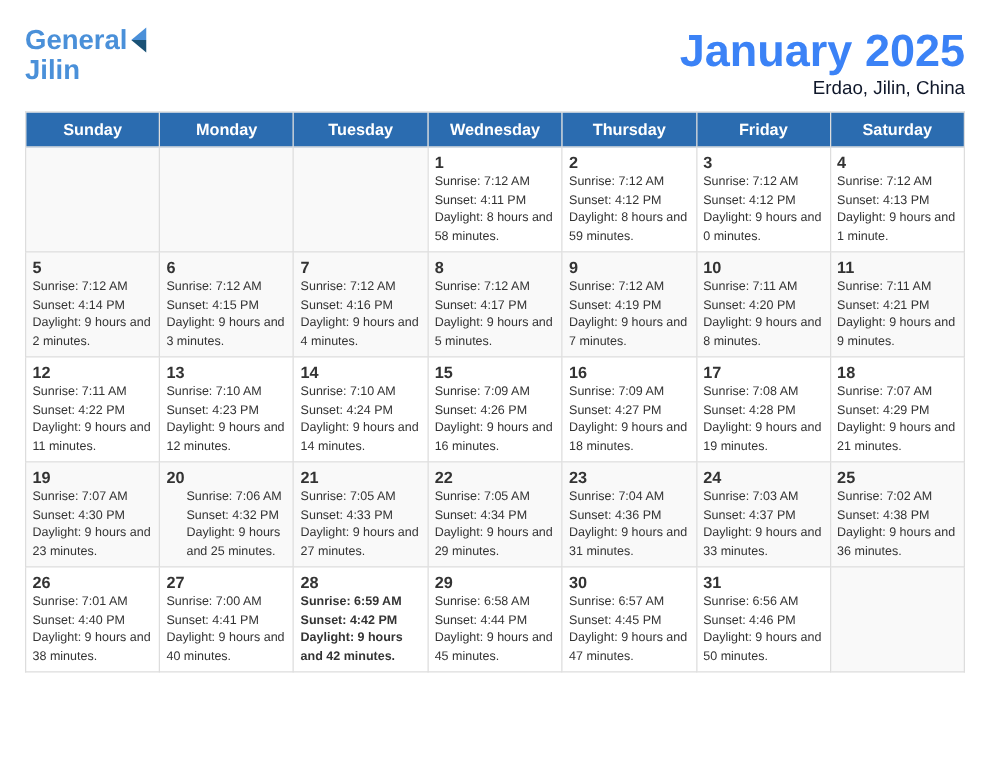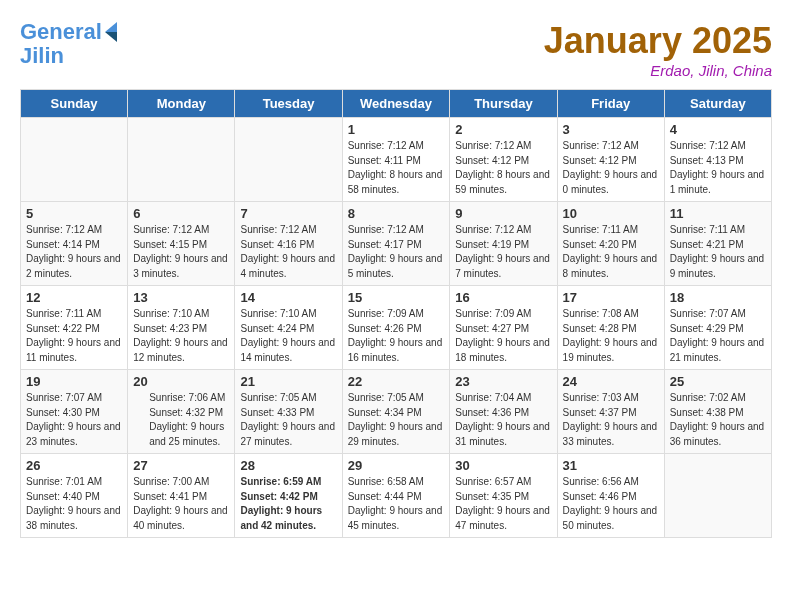--- a/index.html
+++ b/index.html
@@ -32,26 +32,25 @@
     .logo-wrapper {
       display: flex;
       flex-direction: column;
     }
     .title-block {
       text-align: right;
     }
     .month-title {
       font-size: 36px;
       font-weight: bold;
-      color: #a16207;
+      color: #3b82f6;
     }
     .location {
       font-size: 15px;
-      color: #a21caf;
-      font-style: italic;
+      color: #0f172a;
     }
     table {
       width: 100%;
       border-collapse: collapse;
     }
     th {
       background-color: #2b6cb0;
       color: #ffffff;
       text-align: center;
       padding: 6px 4px;
@@ -307,21 +306,21 @@
         </td>
         <td>
           <div class="day-number">29</div>
           <div class="day-info" style="white-space: pre-line;">Sunrise: 6:58 AM
 Sunset: 4:44 PM
 Daylight: 9 hours and 45 minutes.</div>
         </td>
         <td>
           <div class="day-number">30</div>
           <div class="day-info" style="white-space: pre-line;">Sunrise: 6:57 AM
-Sunset: 4:35 PM
+Sunset: 4:45 PM
 Daylight: 9 hours and 47 minutes.</div>
         </td>
         <td>
           <div class="day-number">31</div>
           <div class="day-info" style="white-space: pre-line;">Sunrise: 6:56 AM
 Sunset: 4:46 PM
 Daylight: 9 hours and 50 minutes.</div>
         </td>
         <td class="empty"></td>
       </tr>

